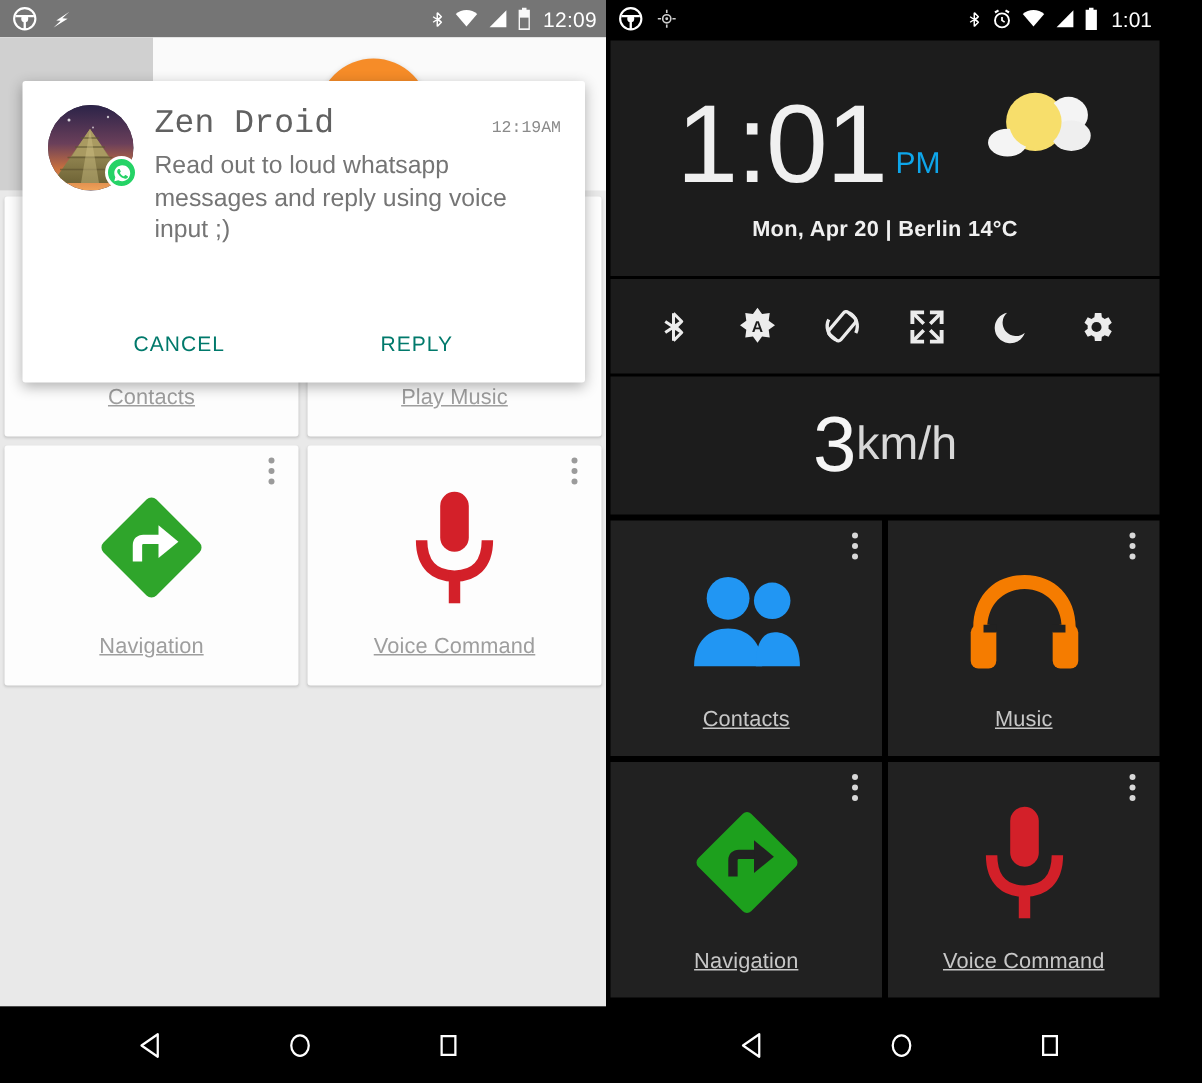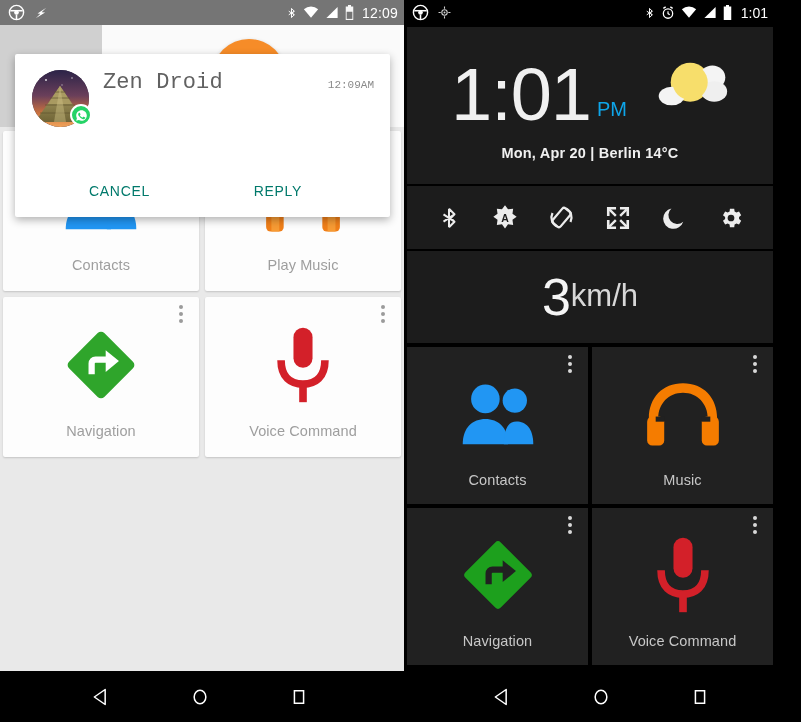--- a/index.html
+++ b/index.html
@@ -126,20 +126,21 @@
     display: flex;
     align-items: center;
     justify-content: center;
     margin-top: 4px;
   }
   .tile-label {
     font-size: 14.5px;
     color: #9e9e9e;
     margin-top: 12px;
     letter-spacing: .1px;
+    text-decoration: underline;
   }
   .dots {
     position: absolute;
     top: 8px;
     right: 11px;
     width: 14px;
     display: flex;
     flex-direction: column;
     align-items: center;
     gap: 3px;
@@ -567,22 +568,23 @@
               <div class="wa-badge">
                 <svg width="13" height="13" viewBox="0 0 24 24">
                   <path d="M12 2.2 C6.6 2.2 2.2 6.6 2.2 12 c0 1.8 .5 3.5 1.3 4.9 L2.2 21.8 l5 -1.3 c1.4 .8 3 1.2 4.8 1.2 c5.4 0 9.8 -4.4 9.8 -9.8 S17.4 2.2 12 2.2 Z" fill="#fff"></path>
                   <path d="M9.1 7.3 c-.2 -.5 -.5 -.5 -.7 -.5 h-.6 c-.2 0 -.6 .1 -.9 .4 c-.3 .3 -1.1 1.1 -1.1 2.6 s1.2 3 1.3 3.2 c.2 .2 2.3 3.6 5.6 4.9 c2.7 1.1 3.3 .9 3.9 .8 c.6 -.1 1.9 -.8 2.1 -1.5 c.3 -.8 .3 -1.4 .2 -1.5 c-.1 -.2 -.3 -.2 -.7 -.4 c-.3 -.2 -1.9 -1 -2.2 -1.1 c-.3 -.1 -.5 -.2 -.7 .2 c-.2 .3 -.8 1 -1 1.2 c-.2 .2 -.4 .2 -.7 .1 c-.3 -.2 -1.4 -.5 -2.6 -1.6 c-1 -.9 -1.6 -2 -1.8 -2.3 c-.2 -.3 0 -.5 .1 -.6 c.2 -.2 .3 -.4 .5 -.6 c.2 -.2 .2 -.3 .3 -.5 c.1 -.2 .1 -.4 0 -.6 c-.1 -.2 -.7 -1.8 -1 -2.2 Z" fill="#25D366"></path>
                 </svg>
               </div>
             </div>
             <div class="notif-text">
               <div class="notif-head">
                 <div class="notif-title">Zen Droid</div>
-                <div class="notif-time">12:09AM</div>
+                <div class="notif-time">12:19AM</div>
               </div>
+              <div class="notif-msg">Read out to loud whatsapp messages and reply using voice input ;)</div>
             </div>
           </div>
           <div class="notif-actions">
             <button class="notif-btn btn-cancel">CANCEL</button>
             <button class="notif-btn btn-reply">REPLY</button>
           </div>
         </div>
 
       </div>
     </div>

